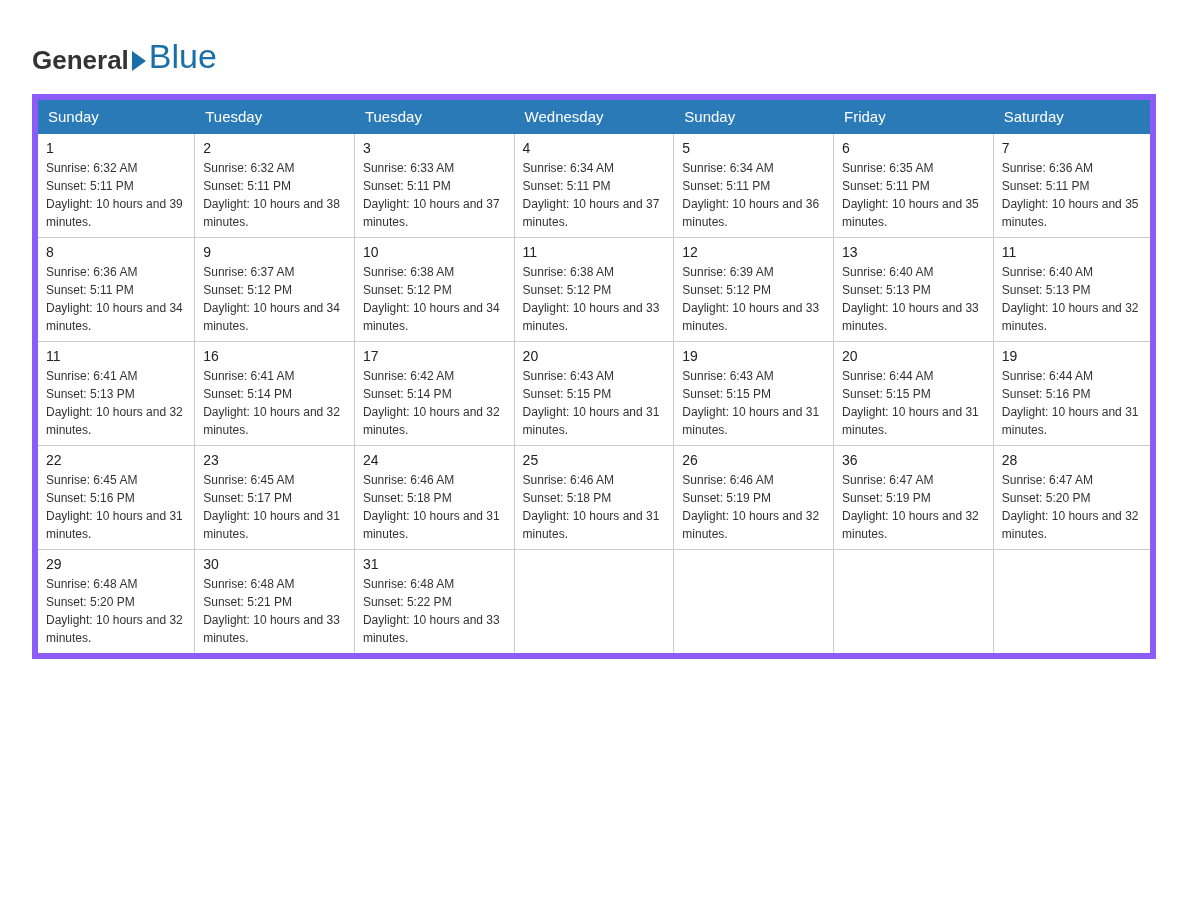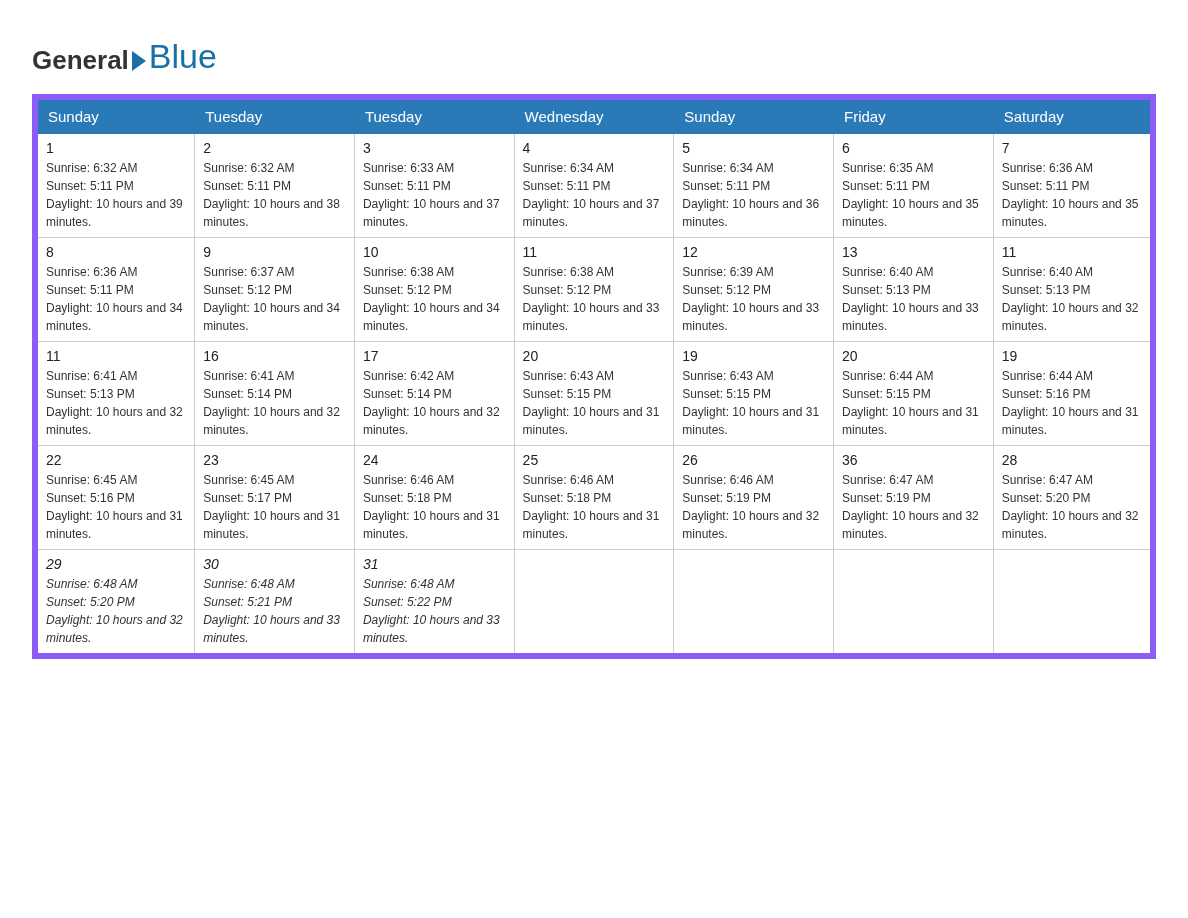--- a/index.html
+++ b/index.html
@@ -91,21 +91,20 @@
     .day-info {
       font-size: 12px;
       color: #333;
       line-height: 1.5;
     }
     .empty-cell {
       background: #fff;
     }
     tr:last-child td {
       min-height: 80px;
-      font-style: italic;
     }
   </style>
 </head>
 <body>
 
 <div class="header">
   <div class="logo">
     <div class="logo-top">
       <span class="logo-general">General</span>
       <span class="logo-arrow"></span>

